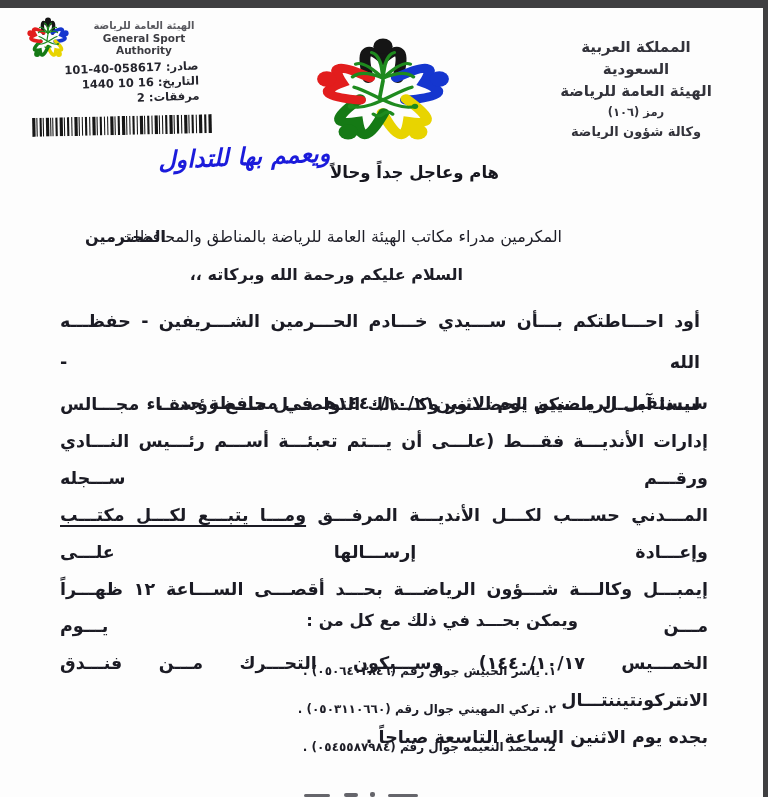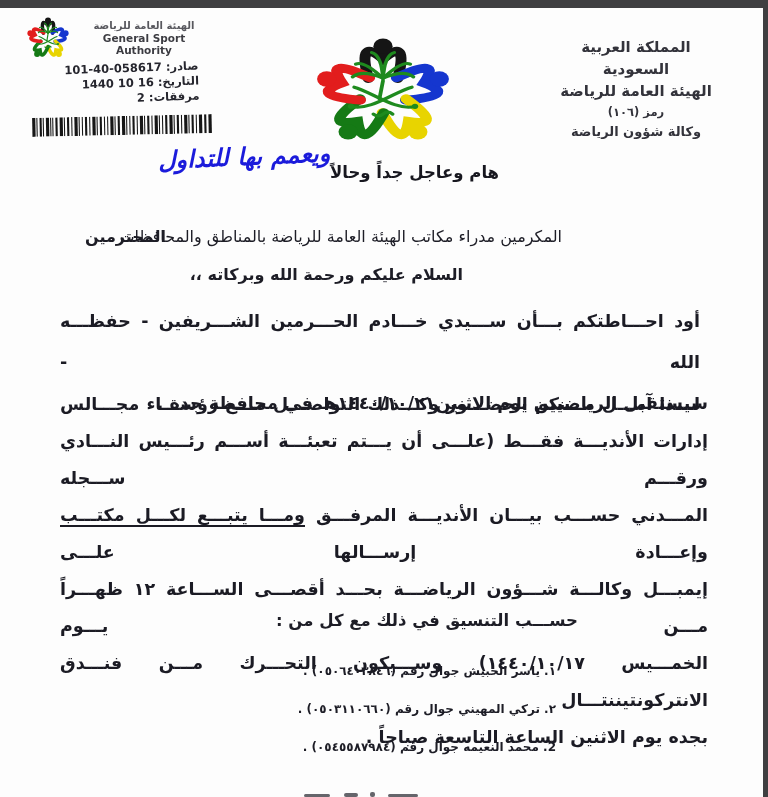--- a/index.html
+++ b/index.html
@@ -215,27 +215,27 @@
 <div class="salutation">السلام عليكم ورحمة الله وبركاته ،،</div>
 
 <div class="para p1">
   <div class="bl jline indent">أود احـــاطتكم بـــأن ســـيدي خـــادم الحـــرمين الشـــريفين - حفظـــه الله -</div>
   <div class="bl rline">سيستقبل الرياضيين يوم الاثنين١٤٤٠/١٠/٢١هـ في محافظة جدة .</div>
 </div>
 
 <div class="para p2">
   <div class="bl jline indent">لـــذا آمـــل مـــنكم الحضـــور وكـــذلك التواصـــل مـــع رؤســـاء مجـــالس</div>
   <div class="bl jline">إدارات الأنديـــة فقـــط (علـــى أن يـــتم تعبئـــة أســـم رئـــيس النـــادي ورقـــم ســـجله</div>
-  <div class="bl jline"><span>المـــدني حســـب بيـــان الأنديـــة المرفـــق </span><span class="u">ومـــا يتبـــع لكـــل مكتـــب</span><span> وإعـــادة إرســـالها علـــى</span></div>
+  <div class="bl jline"><span>المـــدني حســـب لكـــل الأنديـــة المرفـــق </span><span class="u">ومـــا يتبـــع لكـــل مكتـــب</span><span> وإعـــادة إرســـالها علـــى</span></div>
   <div class="bl jline">إيمبـــل وكالـــة شـــؤون الرياضـــة بحـــد أقصـــى الســـاعة ١٢ ظهـــراً مـــن يـــوم</div>
   <div class="bl jline">الخمـــيس ١٤٤٠/١٠/١٧) وســـيكون التحـــرك مـــن فنـــدق الانتركونتيننتـــال</div>
   <div class="bl rline">بجده يوم الاثنين الساعة التاسعة صباحاً .</div>
 </div>
 
-<div class="coord-intro">حســـب التنسيق في ذلك مع كل من :</div>
+<div class="coord-intro">ويمكن بحـــد في ذلك مع كل من :</div>
 <div class="contacts">
   <div class="ci">١. ياسر الحبيش جوال رقم (٠٥٠٦٤٠٣٨٤٦) .</div>
   <div class="ci">٢. تركي المهيني جوال رقم (٠٥٠٣١١٠٦٦٠) .</div>
   <div class="ci">2. محمد النعيمه جوال رقم (٠٥٤٥٥٨٧٩٨٤) .</div>
 </div>
 
 <div class="cutoff">
   <i class="m1"></i>
     <i class="m2"></i>
     <i class="m3"></i>

